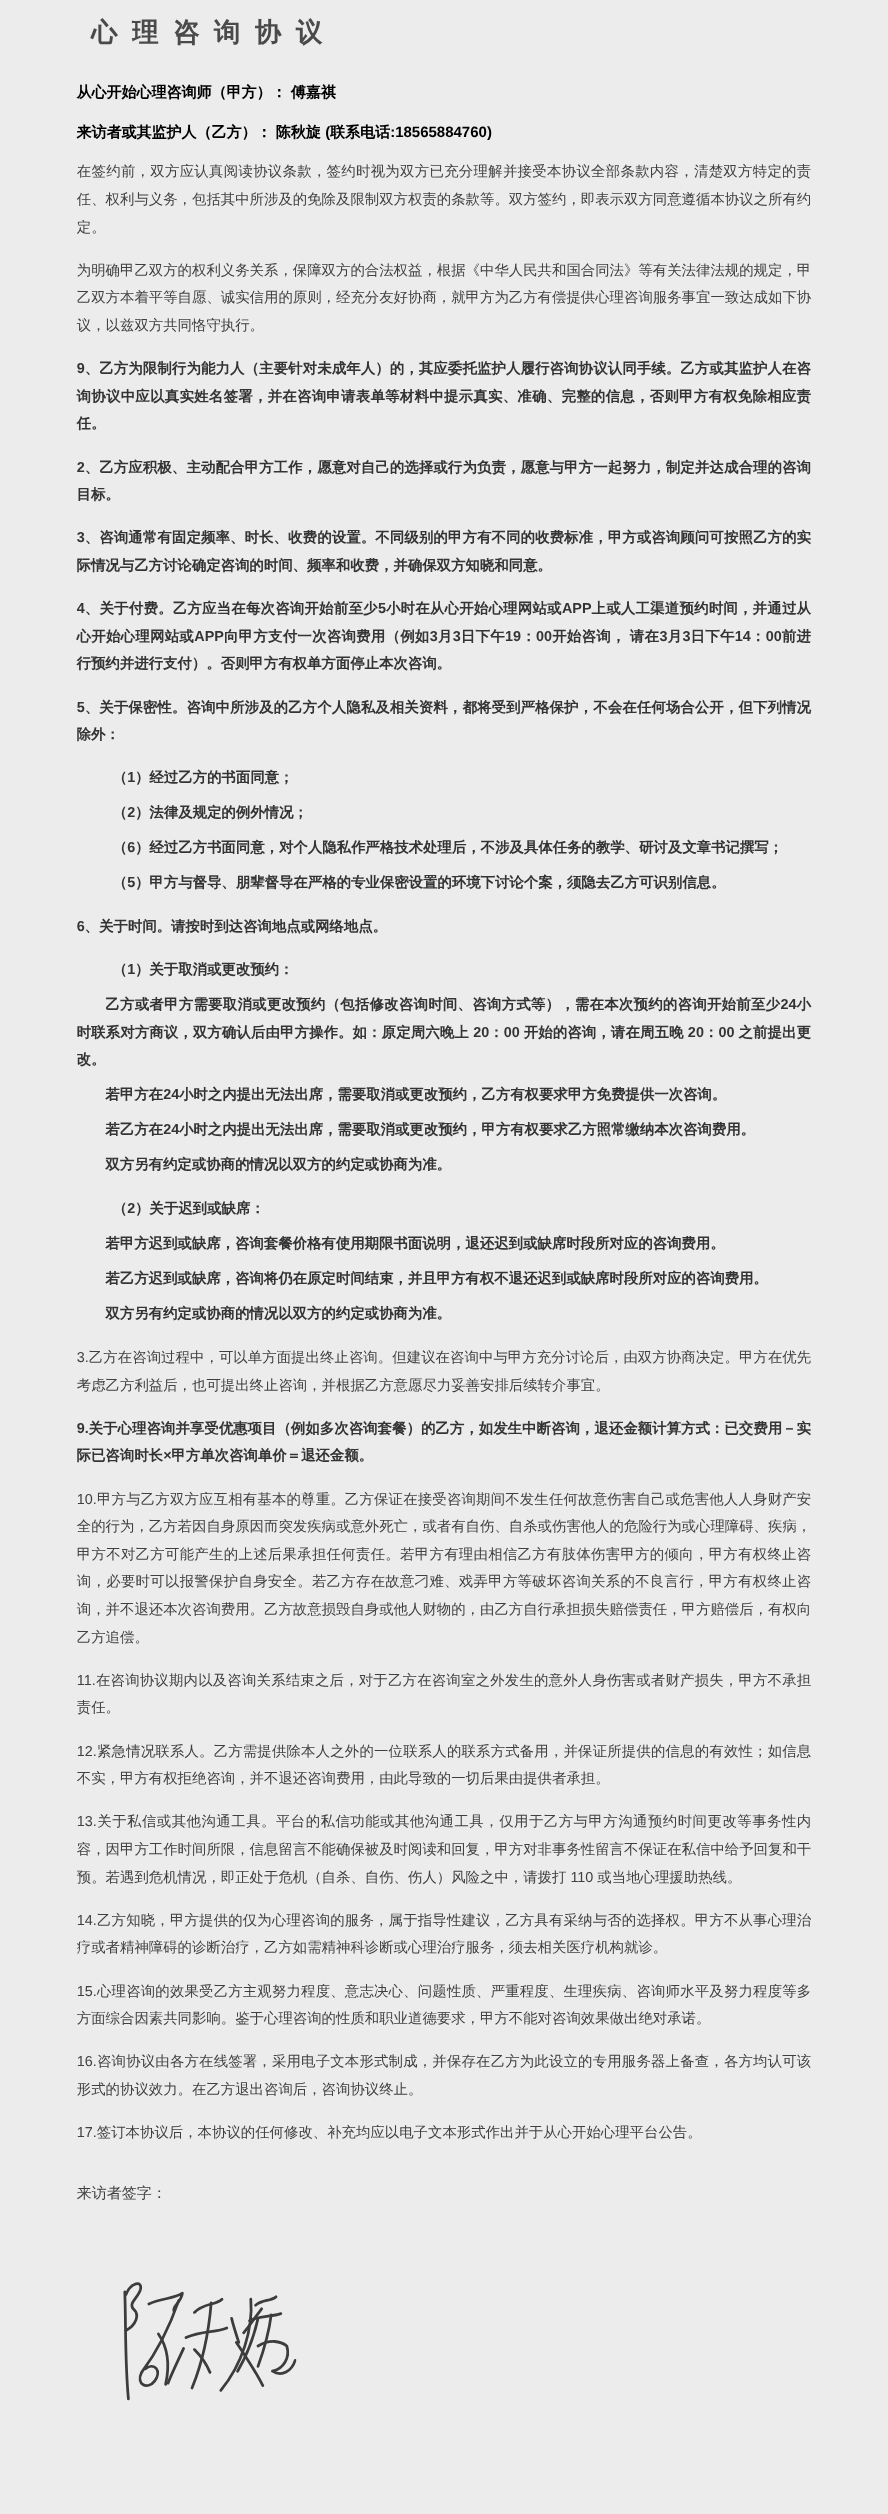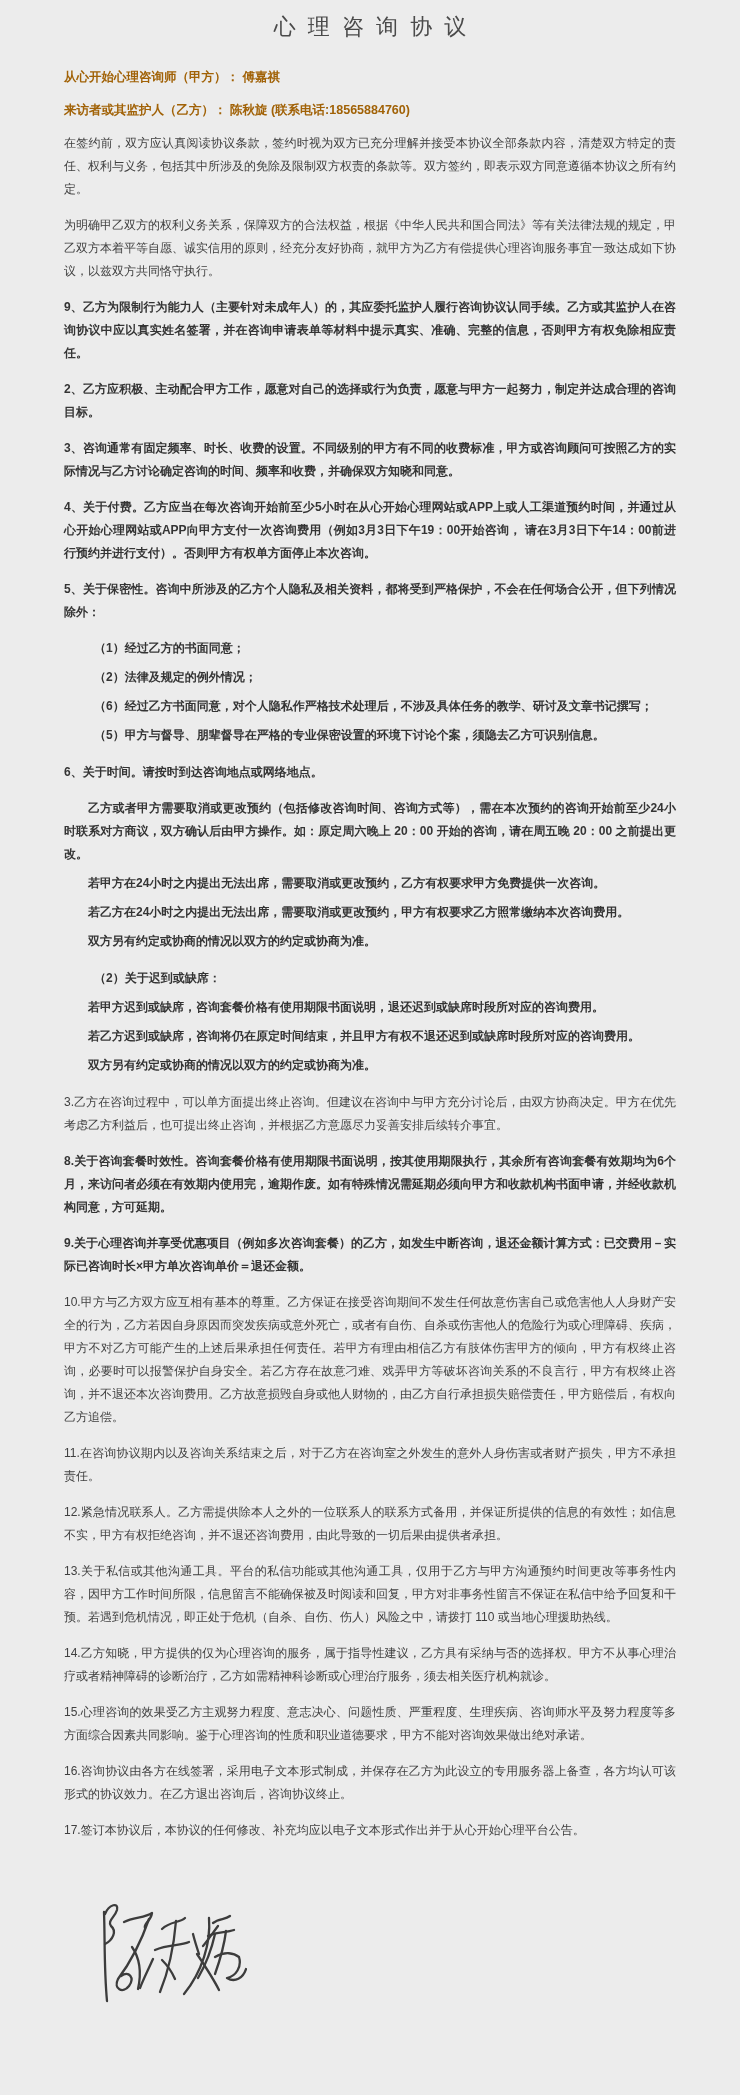--- a/index.html
+++ b/index.html
@@ -16,31 +16,31 @@
     box-sizing: border-box;
     padding: 10px 64px 30px 64px;
     background: #ececec;
     margin: 0 auto;
     overflow: hidden;
   }
   .title {
     margin: 0 0 24px 0;
     padding-top: 2px;
     font-size: 22px;
-    font-weight: 400;
+    font-weight: 700;
     color: #4a4a4a;
-    text-align: center;
+    text-align: left;
     letter-spacing: 0.55em;
     text-indent: 0.55em; 
   }
   .party {
     margin: 0 0 10px 0;
     font-size: 12.5px;
     font-weight: 700;
-    color: #a16207;
+    color: #000000;
     line-height: 23px;
   }
   .para {
     margin: 0 0 13px 0;
     font-size: 12px;
     line-height: 23px;
     text-align: justify;
     color: #404040;
   }
   .para.bold { font-weight: 700; color: #343434; }
@@ -78,41 +78,42 @@
       <div class="para bold">9、乙方为限制行为能力人（主要针对未成年人）的，其应委托监护人履行咨询协议认同手续。乙方或其监护人在咨询协议中应以真实姓名签署，并在咨询申请表单等材料中提示真实、准确、完整的信息，否则甲方有权免除相应责任。</div>
       <div class="para bold">2、乙方应积极、主动配合甲方工作，愿意对自己的选择或行为负责，愿意与甲方一起努力，制定并达成合理的咨询目标。</div>
       <div class="para bold">3、咨询通常有固定频率、时长、收费的设置。不同级别的甲方有不同的收费标准，甲方或咨询顾问可按照乙方的实际情况与乙方讨论确定咨询的时间、频率和收费，并确保双方知晓和同意。</div>
       <div class="para bold">4、关于付费。乙方应当在每次咨询开始前至少5小时在从心开始心理网站或APP上或人工渠道预约时间，并通过从心开始心理网站或APP向甲方支付一次咨询费用（例如3月3日下午19：00开始咨询， 请在3月3日下午14：00前进行预约并进行支付）。否则甲方有权单方面停止本次咨询。</div>
       <div class="para bold">5、关于保密性。咨询中所涉及的乙方个人隐私及相关资料，都将受到严格保护，不会在任何场合公开，但下列情况除外：</div>
       <div class="para bold sub">（1）经过乙方的书面同意；</div>
       <div class="para bold sub">（2）法律及规定的例外情况；</div>
       <div class="para bold sub">（6）经过乙方书面同意，对个人隐私作严格技术处理后，不涉及具体任务的教学、研讨及文章书记撰写；</div>
       <div class="para bold sub gap">（5）甲方与督导、朋辈督导在严格的专业保密设置的环境下讨论个案，须隐去乙方可识别信息。</div>
       <div class="para bold">6、关于时间。请按时到达咨询地点或网络地点。</div>
+      <div class="para bold sub">（1）关于取消或更改预约：</div>
       <div class="para bold ind">乙方或者甲方需要取消或更改预约（包括修改咨询时间、咨询方式等），需在本次预约的咨询开始前至少24小时联系对方商议，双方确认后由甲方操作。如：原定周六晚上 20：00 开始的咨询，请在周五晚 20：00 之前提出更改。</div>
       <div class="para bold ind">若甲方在24小时之内提出无法出席，需要取消或更改预约，乙方有权要求甲方免费提供一次咨询。</div>
       <div class="para bold ind">若乙方在24小时之内提出无法出席，需要取消或更改预约，甲方有权要求乙方照常缴纳本次咨询费用。</div>
       <div class="para bold ind gap">双方另有约定或协商的情况以双方的约定或协商为准。</div>
       <div class="para bold sub">（2）关于迟到或缺席：</div>
       <div class="para bold ind">若甲方迟到或缺席，咨询套餐价格有使用期限书面说明，退还迟到或缺席时段所对应的咨询费用。</div>
       <div class="para bold ind">若乙方迟到或缺席，咨询将仍在原定时间结束，并且甲方有权不退还迟到或缺席时段所对应的咨询费用。</div>
       <div class="para bold ind gap">双方另有约定或协商的情况以双方的约定或协商为准。</div>
       <div class="para">3.乙方在咨询过程中，可以单方面提出终止咨询。但建议在咨询中与甲方充分讨论后，由双方协商决定。甲方在优先考虑乙方利益后，也可提出终止咨询，并根据乙方意愿尽力妥善安排后续转介事宜。</div>
-      <div class="para bold">8.关于咨询套餐时效性。咨询套餐价格有使用期限书面说明，按其使用期限执行，其余所有咨询套餐有效期均为6个月，来访问者必须在有效期内使用完，逾期作废。如有特殊情况需延期必须向甲方和收款机构书面申请，并经收款机构同意，方可延期。</div>
       <div class="para bold">9.关于心理咨询并享受优惠项目（例如多次咨询套餐）的乙方，如发生中断咨询，退还金额计算方式：已交费用－实际已咨询时长×甲方单次咨询单价＝退还金额。</div>
       <div class="para">10.甲方与乙方双方应互相有基本的尊重。乙方保证在接受咨询期间不发生任何故意伤害自己或危害他人人身财产安全的行为，乙方若因自身原因而突发疾病或意外死亡，或者有自伤、自杀或伤害他人的危险行为或心理障碍、疾病，甲方不对乙方可能产生的上述后果承担任何责任。若甲方有理由相信乙方有肢体伤害甲方的倾向，甲方有权终止咨询，必要时可以报警保护自身安全。若乙方存在故意刁难、戏弄甲方等破坏咨询关系的不良言行，甲方有权终止咨询，并不退还本次咨询费用。乙方故意损毁自身或他人财物的，由乙方自行承担损失赔偿责任，甲方赔偿后，有权向乙方追偿。</div>
       <div class="para">11.在咨询协议期内以及咨询关系结束之后，对于乙方在咨询室之外发生的意外人身伤害或者财产损失，甲方不承担责任。</div>
       <div class="para">12.紧急情况联系人。乙方需提供除本人之外的一位联系人的联系方式备用，并保证所提供的信息的有效性；如信息不实，甲方有权拒绝咨询，并不退还咨询费用，由此导致的一切后果由提供者承担。</div>
       <div class="para">13.关于私信或其他沟通工具。平台的私信功能或其他沟通工具，仅用于乙方与甲方沟通预约时间更改等事务性内容，因甲方工作时间所限，信息留言不能确保被及时阅读和回复，甲方对非事务性留言不保证在私信中给予回复和干预。若遇到危机情况，即正处于危机（自杀、自伤、伤人）风险之中，请拨打 110 或当地心理援助热线。</div>
       <div class="para">14.乙方知晓，甲方提供的仅为心理咨询的服务，属于指导性建议，乙方具有采纳与否的选择权。甲方不从事心理治疗或者精神障碍的诊断治疗，乙方如需精神科诊断或心理治疗服务，须去相关医疗机构就诊。</div>
       <div class="para">15.心理咨询的效果受乙方主观努力程度、意志决心、问题性质、严重程度、生理疾病、咨询师水平及努力程度等多方面综合因素共同影响。鉴于心理咨询的性质和职业道德要求，甲方不能对咨询效果做出绝对承诺。</div>
       <div class="para">16.咨询协议由各方在线签署，采用电子文本形式制成，并保存在乙方为此设立的专用服务器上备查，各方均认可该形式的协议效力。在乙方退出咨询后，咨询协议终止。</div>
       <div class="para">17.签订本协议后，本协议的任何修改、补充均应以电子文本形式作出并于从心开始心理平台公告。</div>
     </div>
 
+  <p class="para sign-label">来访者签字：</p>
 
   <div class="sig-wrap" aria-label="handwritten signature">
     <svg width="175" height="125" viewBox="0 0 175 125" fill="none" stroke="#3c3c3c" stroke-width="2.3" stroke-linecap="round" stroke-linejoin="round">
 
       <path d="M33,17 C37,7 47,5 45,13 C43,20 35,24 39,29 C45,34 41,43 33,47"></path>
       <path d="M32,15 C33,42 32,72 35,104"></path>
       <path d="M52,25 C62,20 73,21 80,16 C79,24 71,27 73,31"></path>
       <path d="M77,22 C69,45 58,66 46,82 C41,92 51,97 57,89 C63,81 57,73 49,79"></path>
       <path d="M60,50 C67,60 70,74 66,92"></path>
       <path d="M81,62 C76,73 71,83 68,91"></path>

